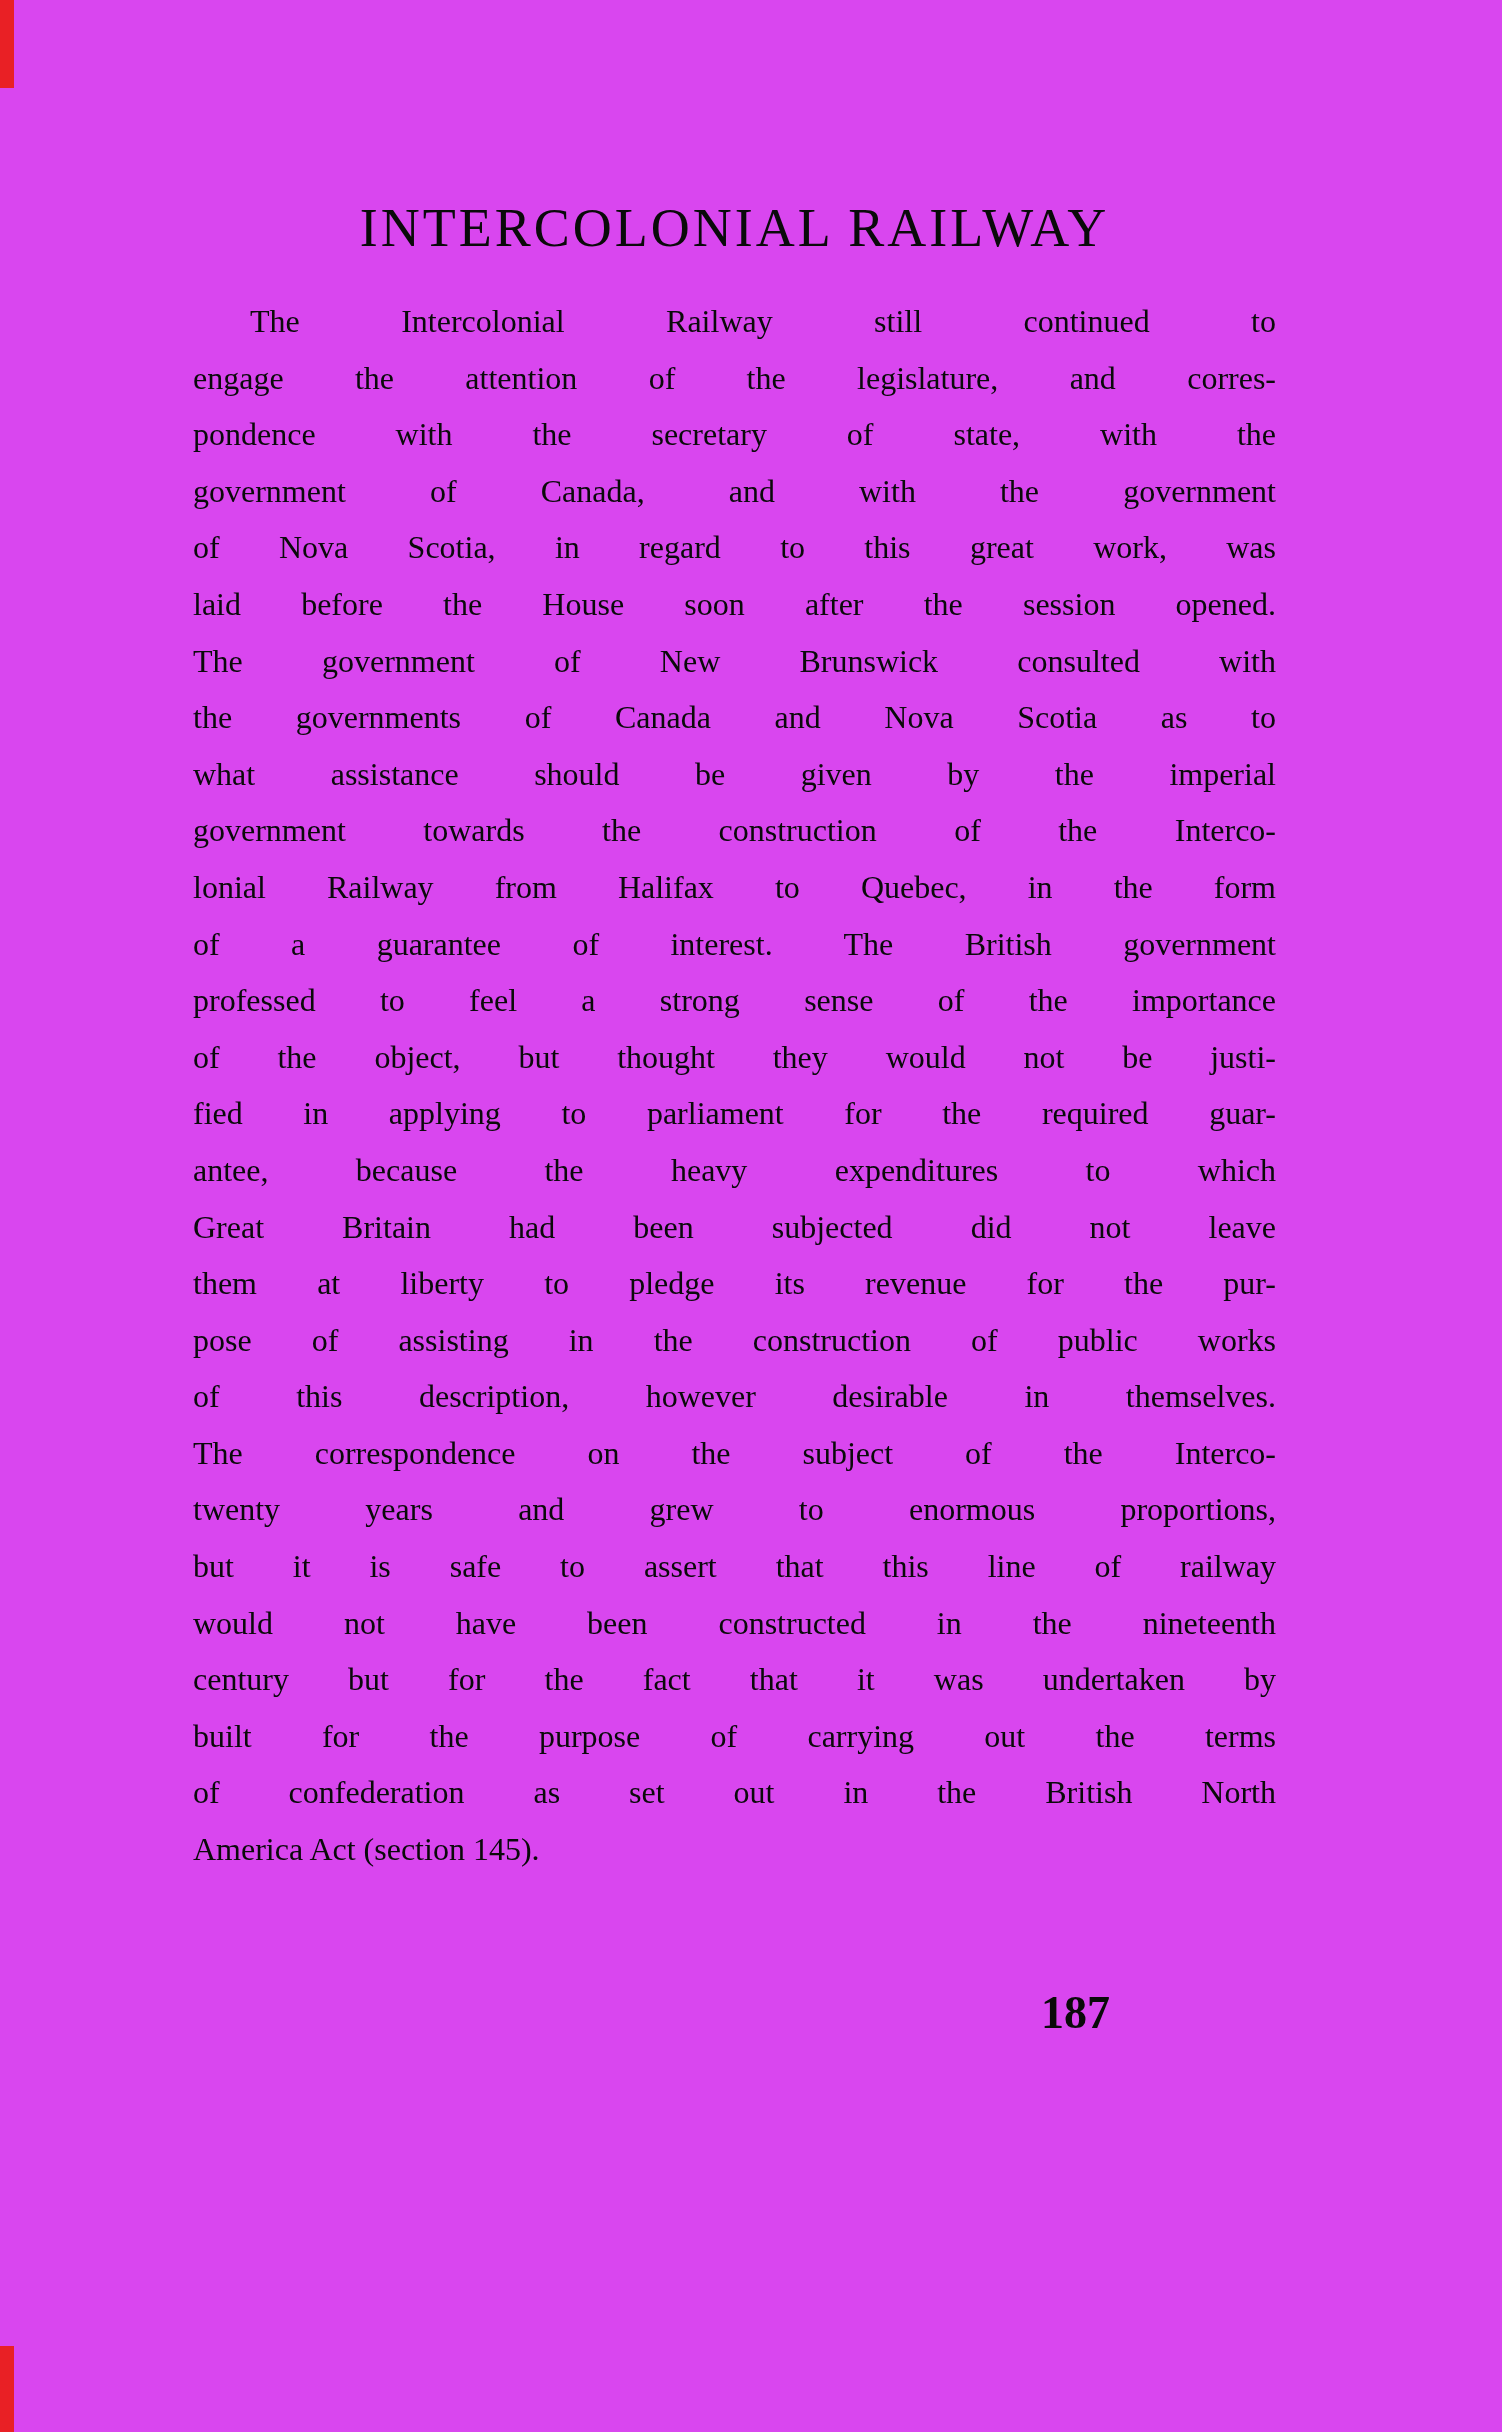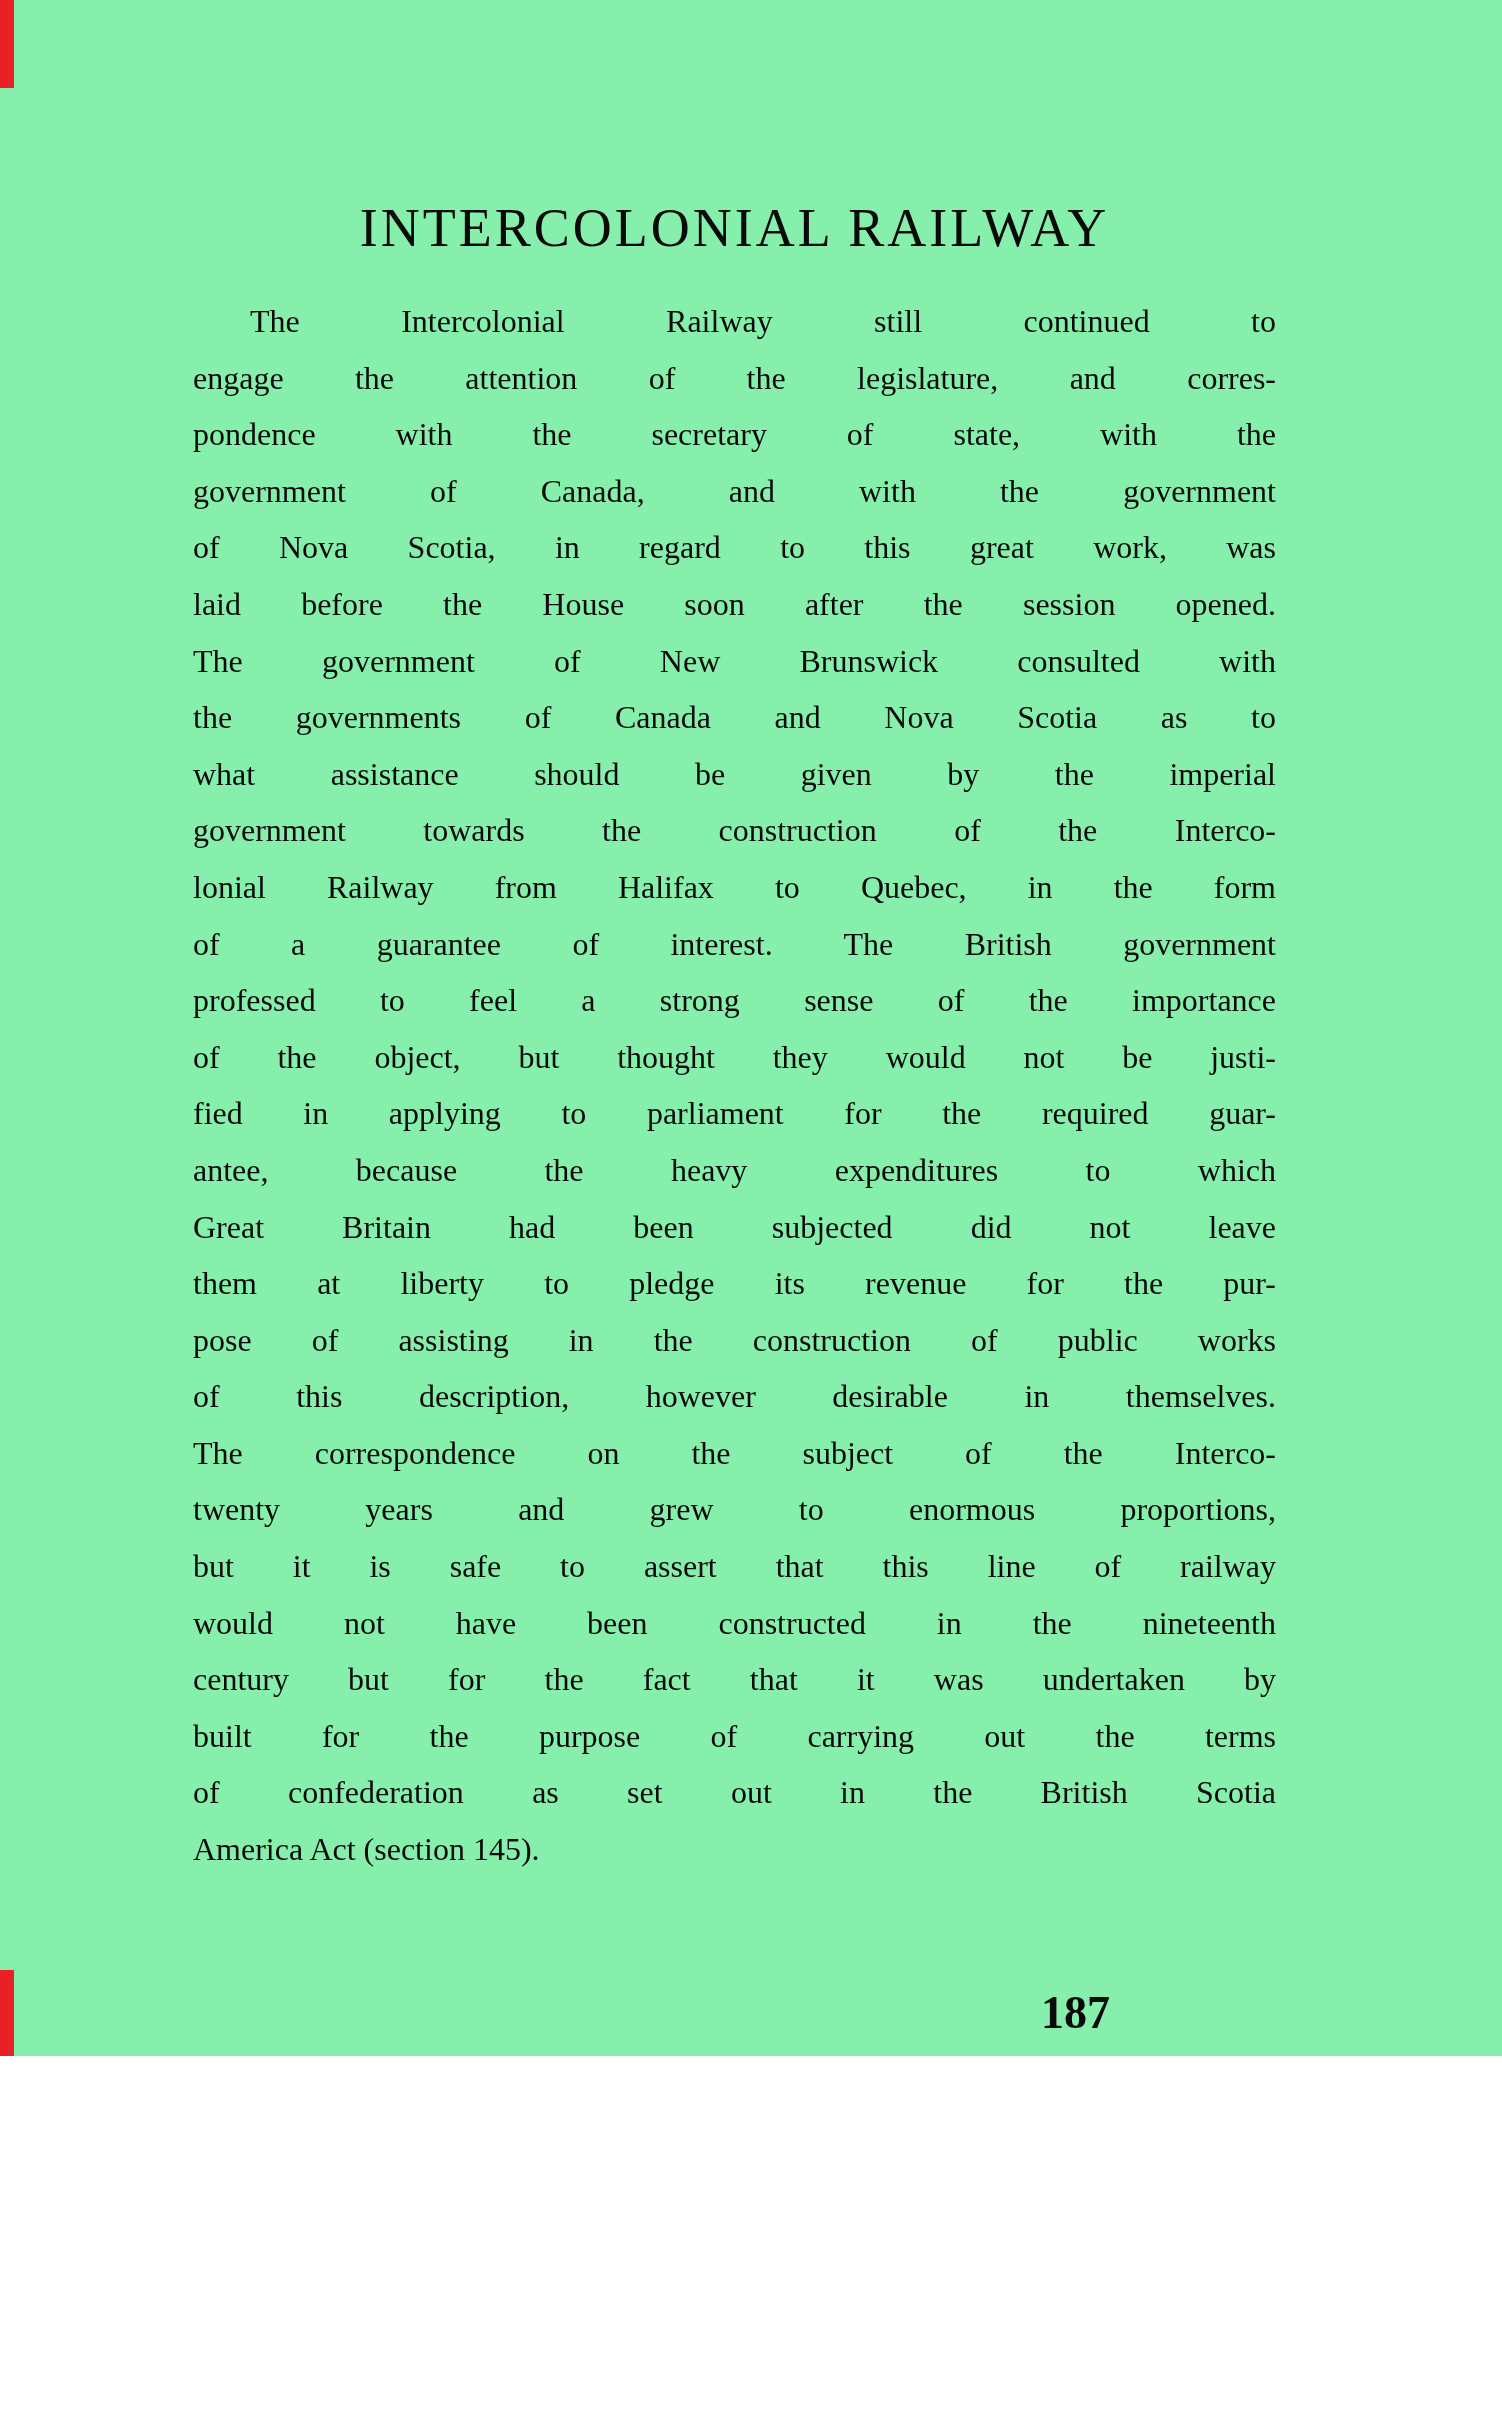--- a/index.html
+++ b/index.html
@@ -3,22 +3,22 @@
 <meta charset="utf-8">
 <style>
   html, body {
     margin: 0;
     padding: 0;
     background: #ffffff;
   }
   .page {
     position: relative;
     width: 1502px;
-    height: 2056px;
-    background: #86efac;
+    height: 2432px;
+    background: #d946ef;
     overflow: hidden;
     font-family: "Liberation Serif", serif;
     color: #0a0a0a;
   }
   
   .scan-edge {
     position: absolute;
     left: 0;
     width: 14px;
     background: #e92025;
@@ -100,19 +100,19 @@
       <div class="line">Great Britain had been subjected did not leave</div>
       <div class="line">them at liberty to pledge its revenue for the pur-</div>
       <div class="line">pose of assisting in the construction of public works</div>
       <div class="line">of this description, however desirable in themselves.</div>
       <div class="line">The correspondence on the subject of the Interco-</div>
       <div class="line">twenty years and grew to enormous proportions,</div>
       <div class="line">but it is safe to assert that this line of railway</div>
       <div class="line">would not have been constructed in the nineteenth</div>
       <div class="line">century but for the fact that it was undertaken by</div>
       <div class="line">built for the purpose of carrying out the terms</div>
-      <div class="line">of confederation as set out in the British Scotia</div>
+      <div class="line">of confederation as set out in the British North</div>
       <div class="line last">America Act (section 145).</div>
     </div>
 
   <div class="page-number">187</div>
 
 </div>
 
 </body></html>

